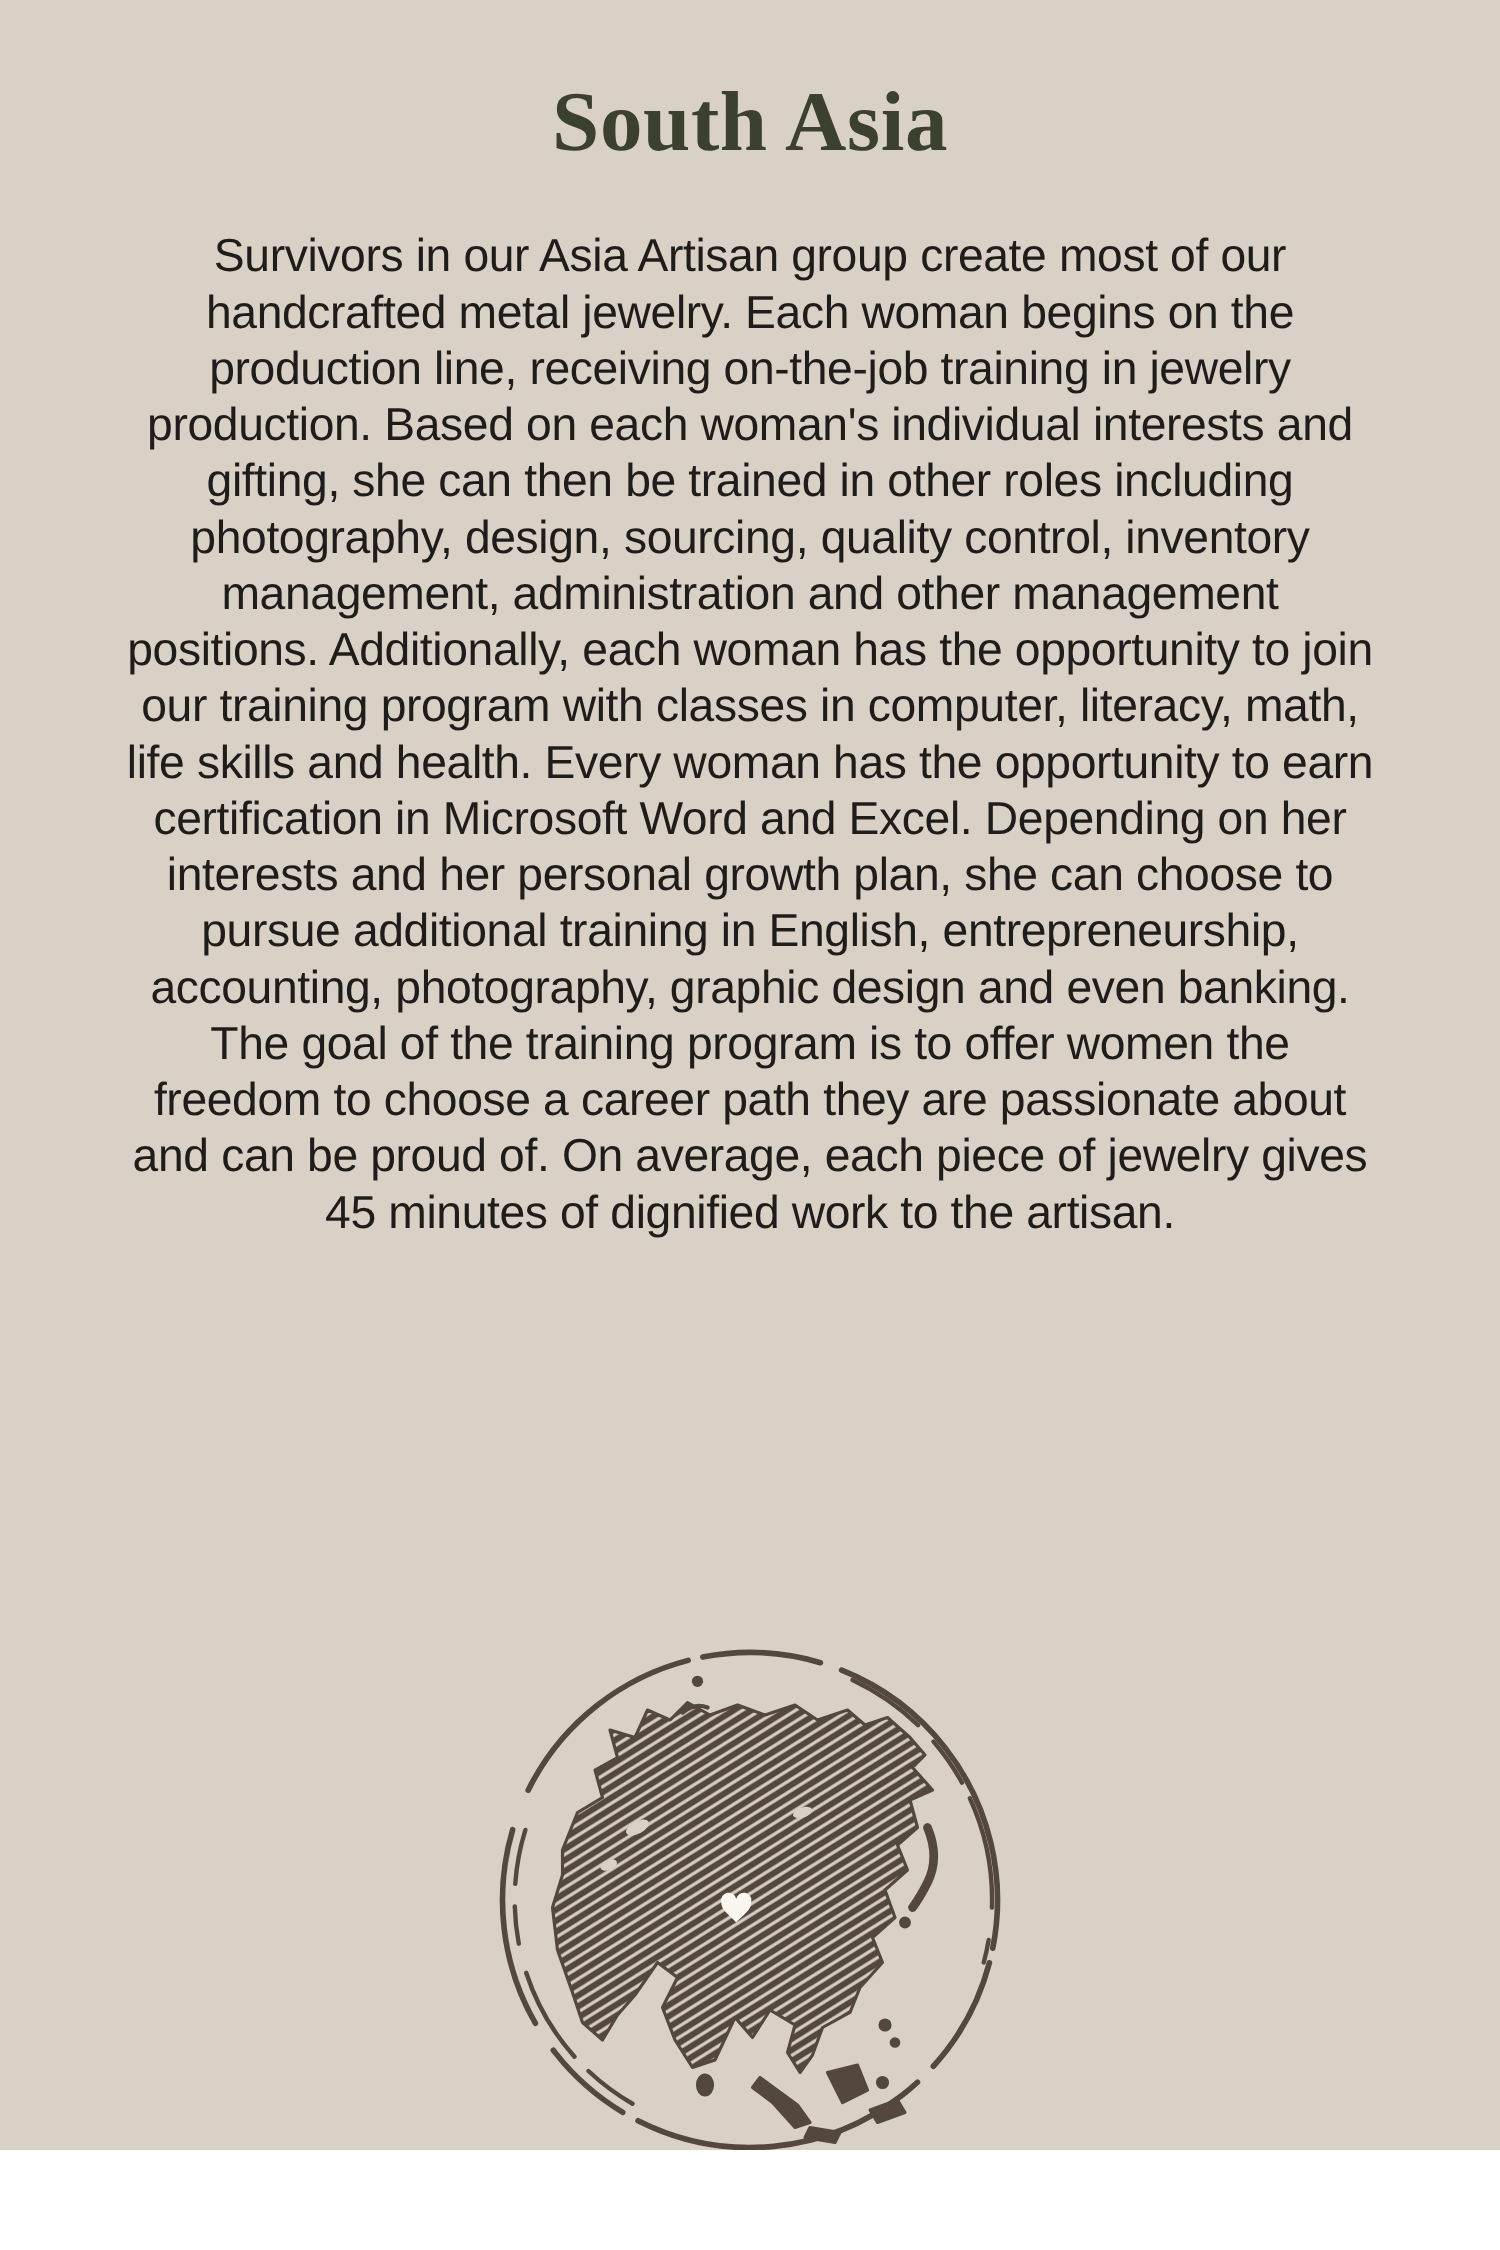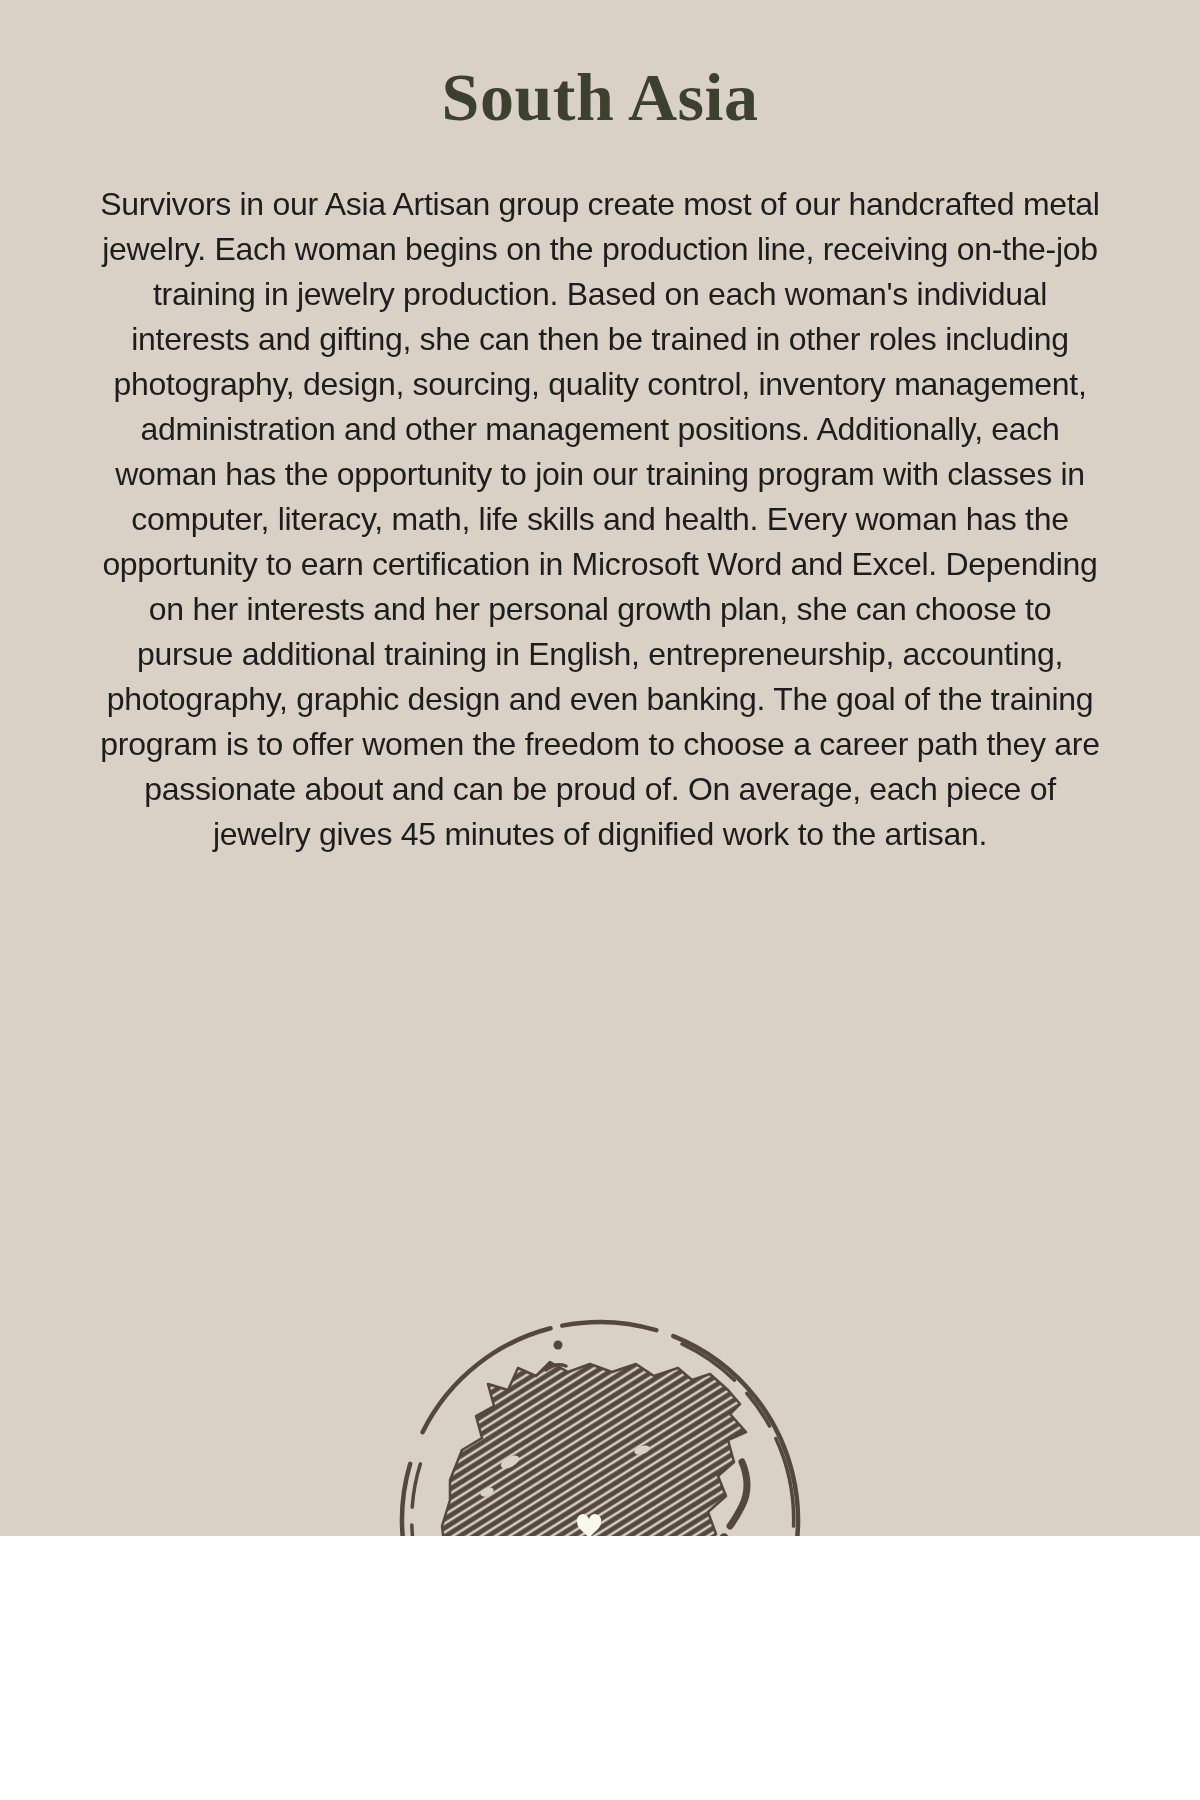--- a/index.html
+++ b/index.html
@@ -1,19 +1,19 @@
 <!DOCTYPE html>
 <html><head>
 <meta charset="utf-8">
 <style>
   html, body { margin: 0; padding: 0; }
   .poster {
     position: relative;
     width: 1200px;
-    height: 1536px;
+    height: 1720px;
     background: #d9d1c5;
     overflow: hidden;
     font-family: "Liberation Sans", sans-serif;
   }
   .title {
     margin: 0;
     padding-top: 58px;
     text-align: center;
     font-family: "Liberation Serif", "DejaVu Serif", serif;
     font-weight: bold;
@@ -23,21 +23,21 @@
     letter-spacing: 0.5px;
     color: #3b402f;
   }
   .title-line { display: block; }
   .body-text {
     margin: 46px auto 0 auto;
     max-width: 1000px;
     text-align: center;
     font-family: "Liberation Sans", "DejaVu Sans", sans-serif;
     font-stretch: condensed;
-    font-size: 32px;
+    font-size: 37px;
     line-height: 45px;
     letter-spacing: -0.3px;
     color: #1f1d1b;
   }
   .globe {
     position: absolute;
     left: 390px;
     top: 1310px;
     width: 420px;
     height: 420px;

